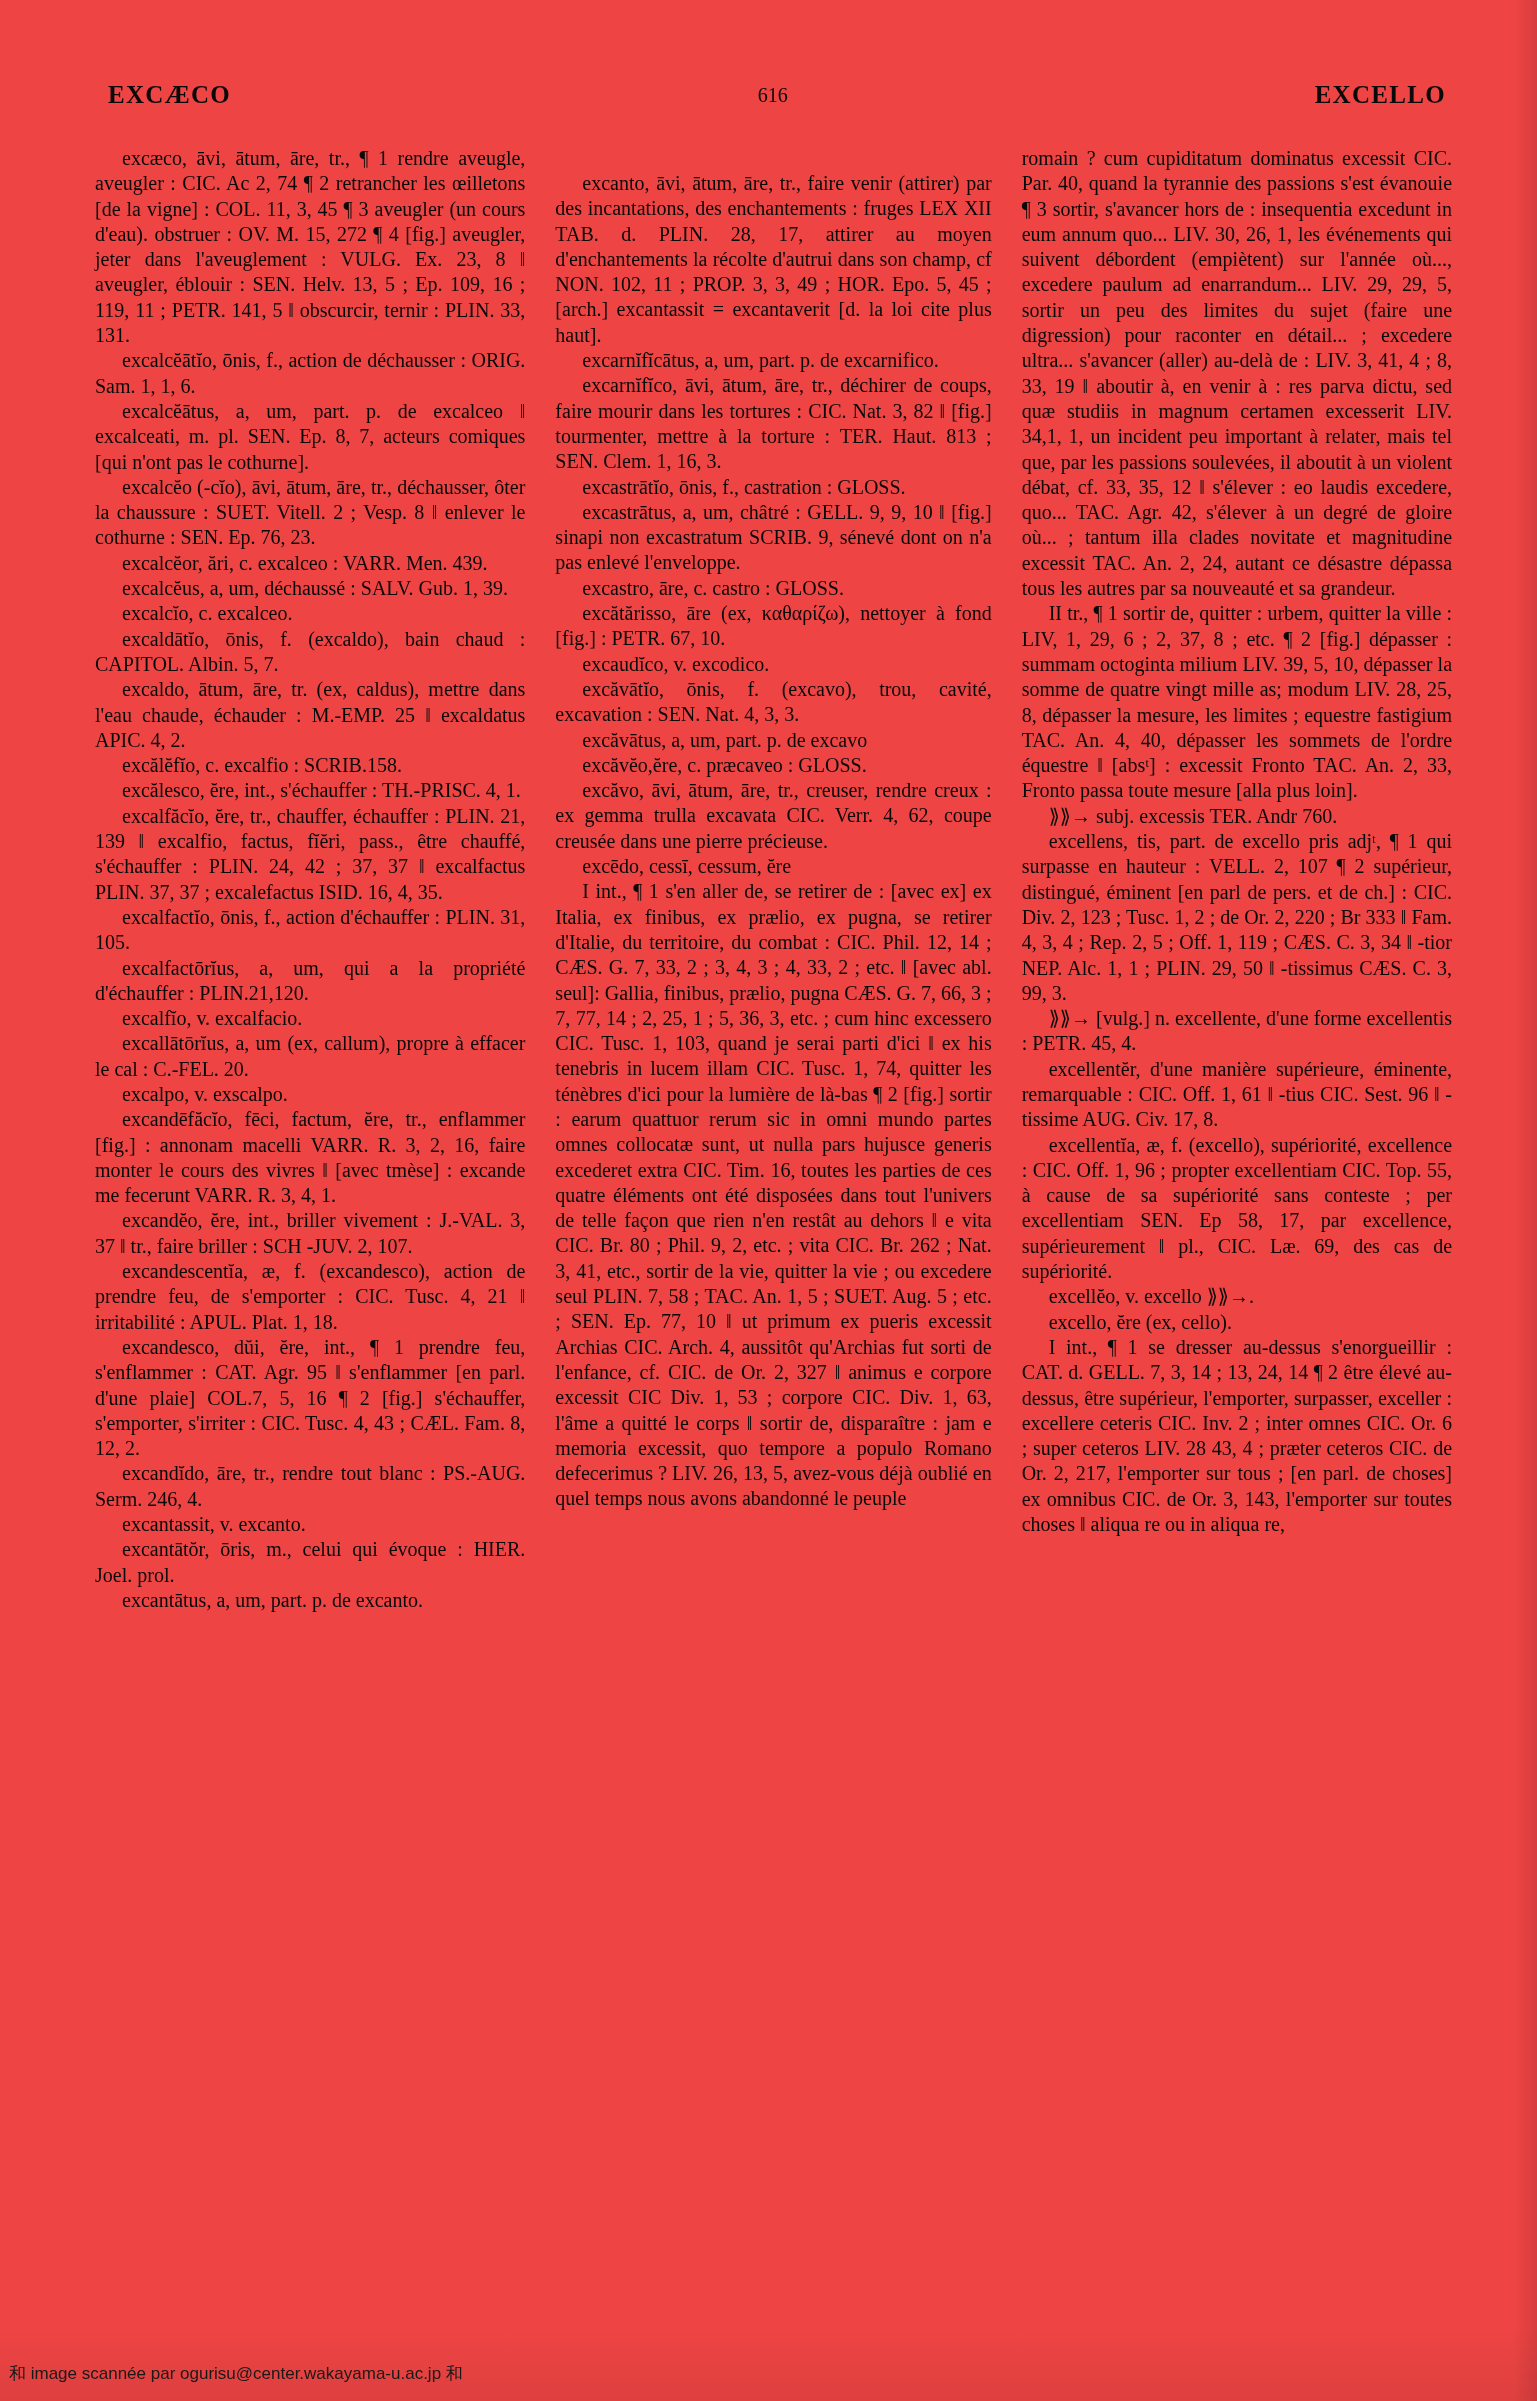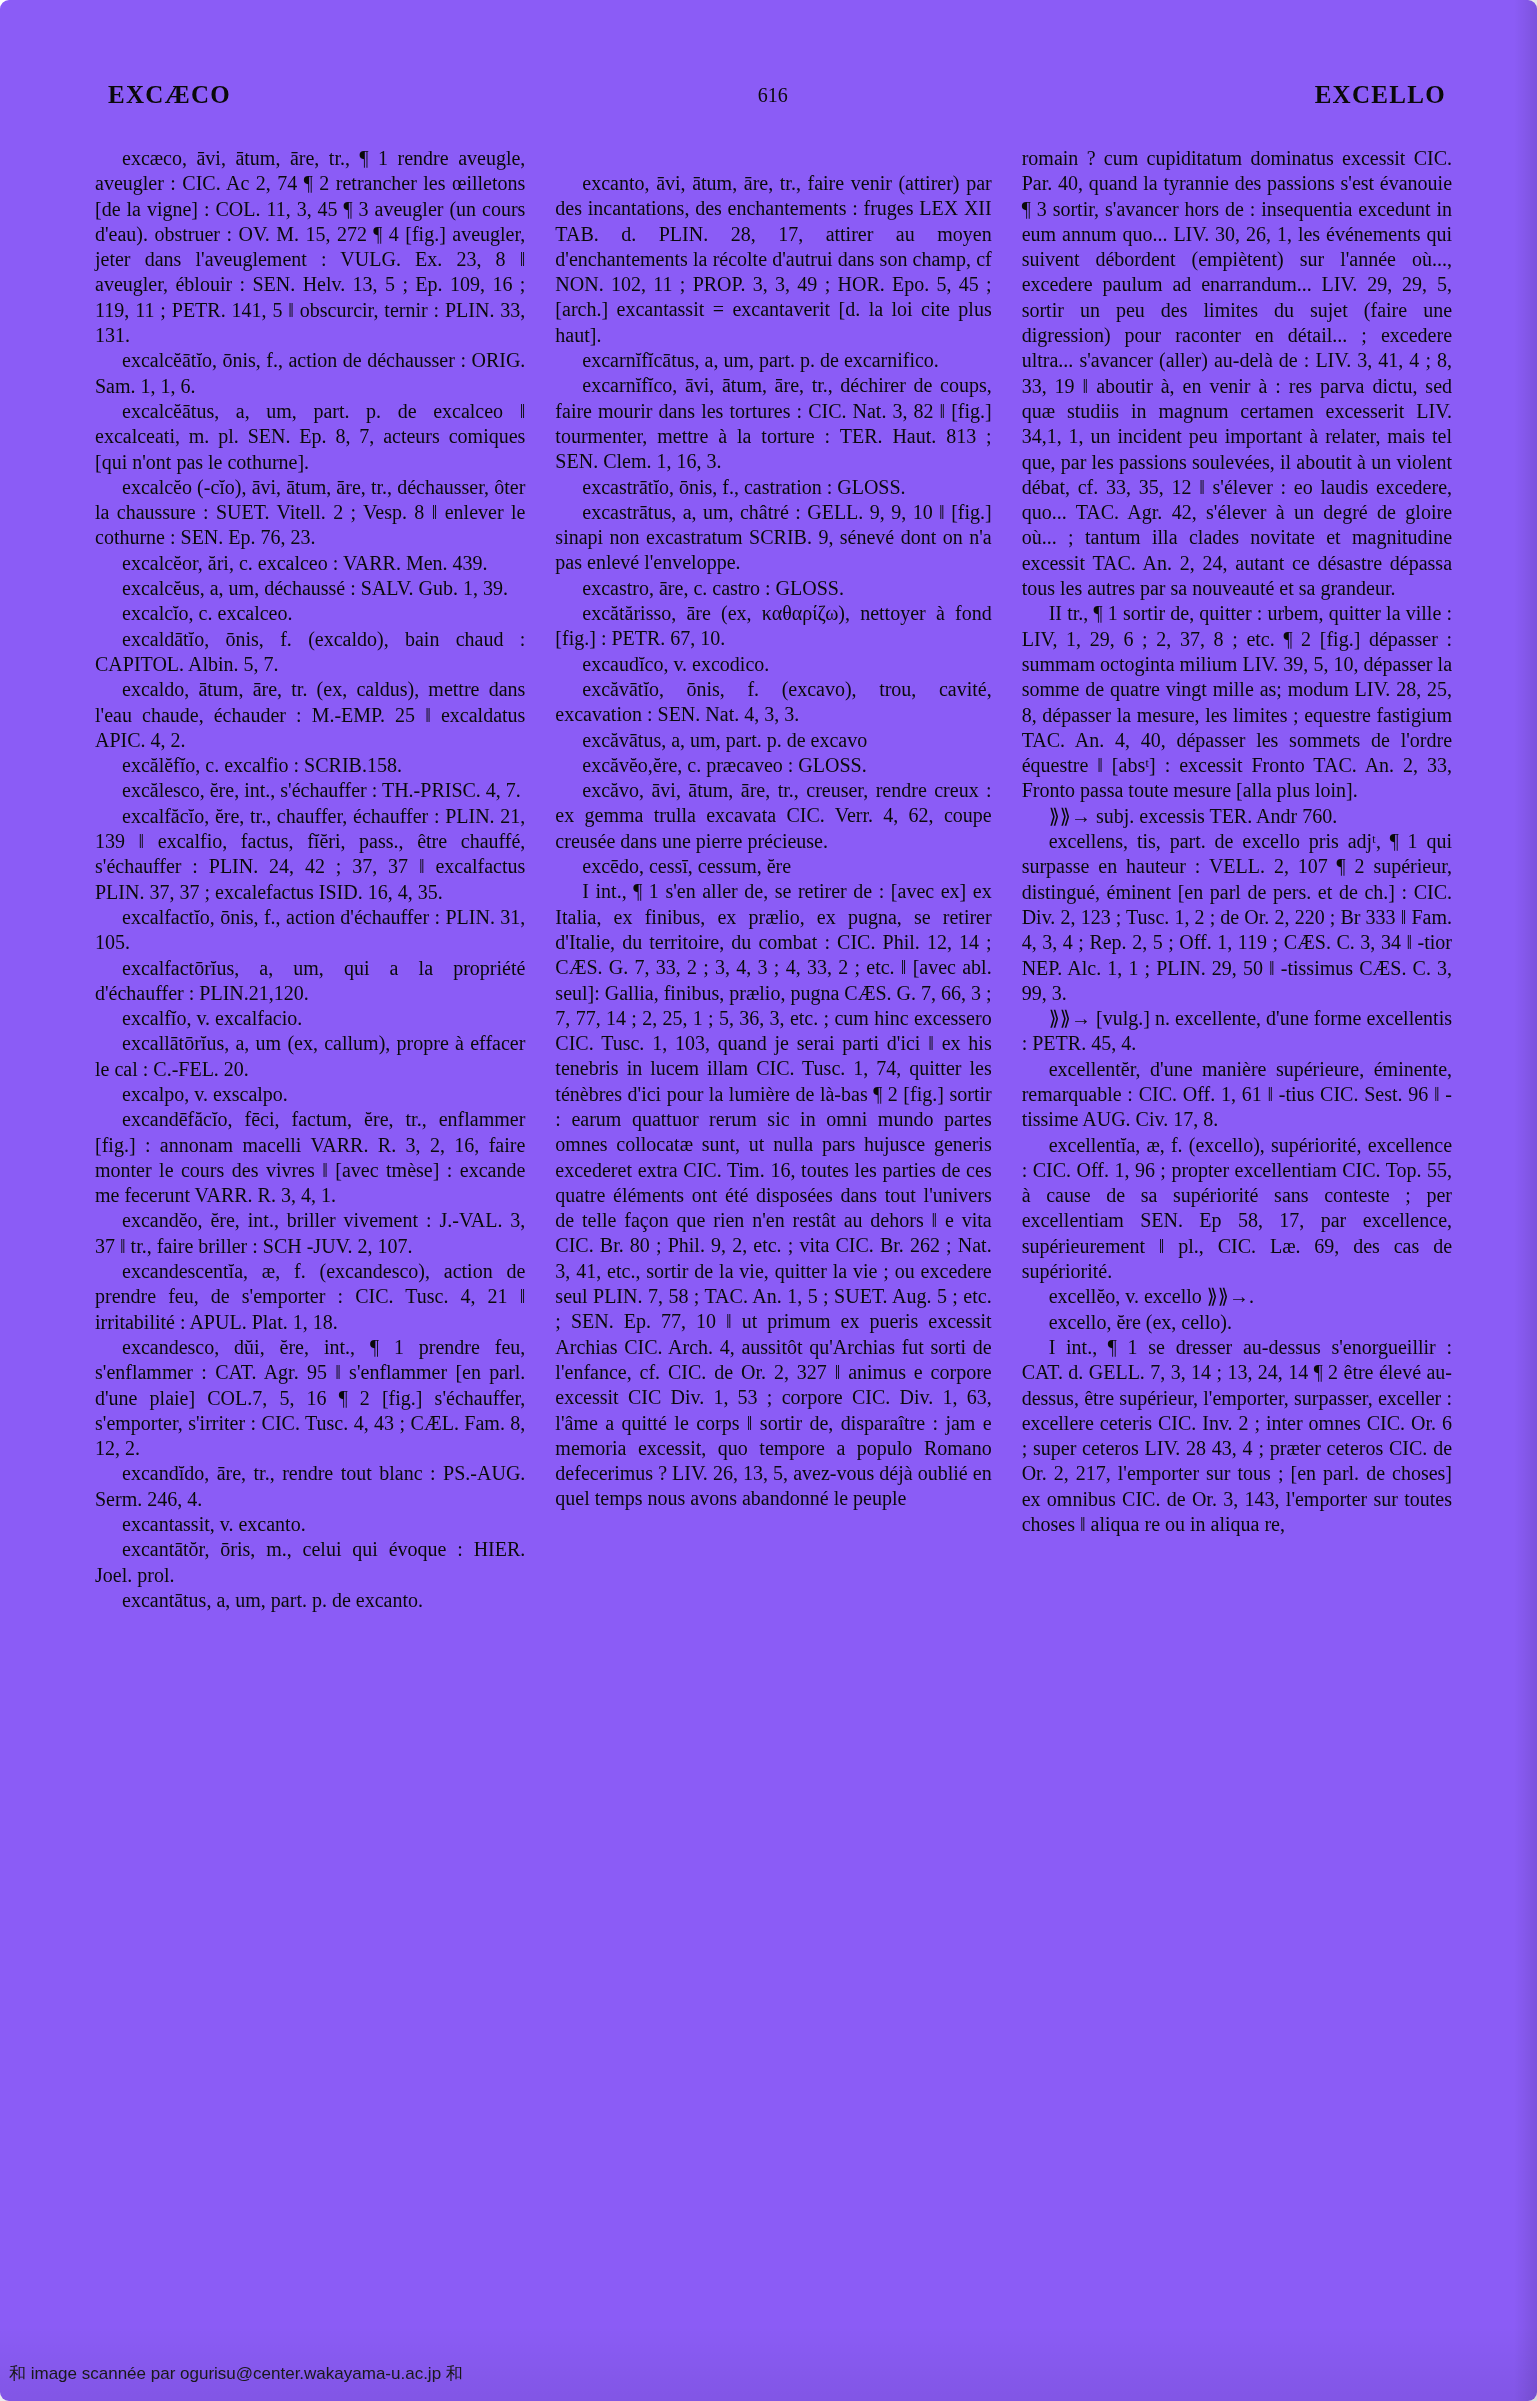--- a/index.html
+++ b/index.html
@@ -13,22 +13,21 @@
     font-family: "Liberation Serif", serif;
     color: #0a0a0a;
     position: relative;
     overflow: hidden;
   }
   .page {
     position: absolute;
     left: 0; top: 0;
     width: 1537px;
     height: 2401px;
-    background: #8b5cf6;
-    border-radius: 9px;
+    background: #ef4444;
   }
   
   .header {
     position: absolute;
     left: 108px;
     top: 76px;
     width: 1338px;
     height: 38px;
     display: flex;
     align-items: center;
@@ -115,21 +114,21 @@
       <p class="entry">excæco, āvi, ātum, āre, tr., ¶ 1 rendre aveugle, aveugler : CIC. Ac 2, 74 ¶ 2 retrancher les œilletons [de la vigne] : COL. 11, 3, 45 ¶ 3 aveugler (un cours d'eau). obstruer : OV. M. 15, 272 ¶ 4 [fig.] aveugler, jeter dans l'aveuglement : VULG. Ex. 23, 8 ‖ aveugler, éblouir : SEN. Helv. 13, 5 ; Ep. 109, 16 ; 119, 11 ; PETR. 141, 5 ‖ obscurcir, ternir : PLIN. 33, 131.</p>
       <p class="entry">excalcĕātĭo, ōnis, f., action de déchausser : ORIG. Sam. 1, 1, 6.</p>
       <p class="entry">excalcĕātus, a, um, part. p. de excalceo ‖ excalceati, m. pl. SEN. Ep. 8, 7, acteurs comiques [qui n'ont pas le cothurne].</p>
       <p class="entry">excalcĕo (-cĭo), āvi, ātum, āre, tr., déchausser, ôter la chaussure : SUET. Vitell. 2 ; Vesp. 8 ‖ enlever le cothurne : SEN. Ep. 76, 23.</p>
       <p class="entry">excalcĕor, ări, c. excalceo : VARR. Men. 439.</p>
       <p class="entry">excalcĕus, a, um, déchaussé : SALV. Gub. 1, 39.</p>
       <p class="entry">excalcĭo, c. excalceo.</p>
       <p class="entry">excaldātĭo, ōnis, f. (excaldo), bain chaud : CAPITOL. Albin. 5, 7.</p>
       <p class="entry">excaldo, ātum, āre, tr. (ex, caldus), mettre dans l'eau chaude, échauder : M.-EMP. 25 ‖ excaldatus APIC. 4, 2.</p>
       <p class="entry">excălĕfĭo, c. excalfio : SCRIB.158.</p>
-      <p class="entry">excălesco, ĕre, int., s'échauffer : TH.-PRISC. 4, 7.</p>
+      <p class="entry">excălesco, ĕre, int., s'échauffer : TH.-PRISC. 4, 1.</p>
       <p class="entry">excalfăcĭo, ĕre, tr., chauffer, échauffer : PLIN. 21, 139 ‖ excalfio, factus, fĭĕri, pass., être chauffé, s'échauffer : PLIN. 24, 42 ; 37, 37 ‖ excalfactus PLIN. 37, 37 ; excalefactus ISID. 16, 4, 35.</p>
       <p class="entry">excalfactĭo, ōnis, f., action d'échauffer : PLIN. 31, 105.</p>
       <p class="entry">excalfactōrĭus, a, um, qui a la propriété d'échauffer : PLIN.21,120.</p>
       <p class="entry">excalfĭo, v. excalfacio.</p>
       <p class="entry">excallātōrĭus, a, um (ex, callum), propre à effacer le cal : C.-FEL. 20.</p>
       <p class="entry">excalpo, v. exscalpo.</p>
       <p class="entry">excandēfăcĭo, fēci, factum, ĕre, tr., enflammer [fig.] : annonam macelli VARR. R. 3, 2, 16, faire monter le cours des vivres ‖ [avec tmèse] : excande me fecerunt VARR. R. 3, 4, 1.</p>
       <p class="entry">excandĕo, ĕre, int., briller vivement : J.-VAL. 3, 37 ‖ tr., faire briller : SCH -JUV. 2, 107.</p>
       <p class="entry">excandescentĭa, æ, f. (excandesco), action de prendre feu, de s'emporter : CIC. Tusc. 4, 21 ‖ irritabilité : APUL. Plat. 1, 18.</p>
       <p class="entry">excandesco, dŭi, ĕre, int., ¶ 1 prendre feu, s'enflammer : CAT. Agr. 95 ‖ s'enflammer [en parl. d'une plaie] COL.7, 5, 16 ¶ 2 [fig.] s'échauffer, s'emporter, s'irriter : CIC. Tusc. 4, 43 ; CÆL. Fam. 8, 12, 2.</p>

